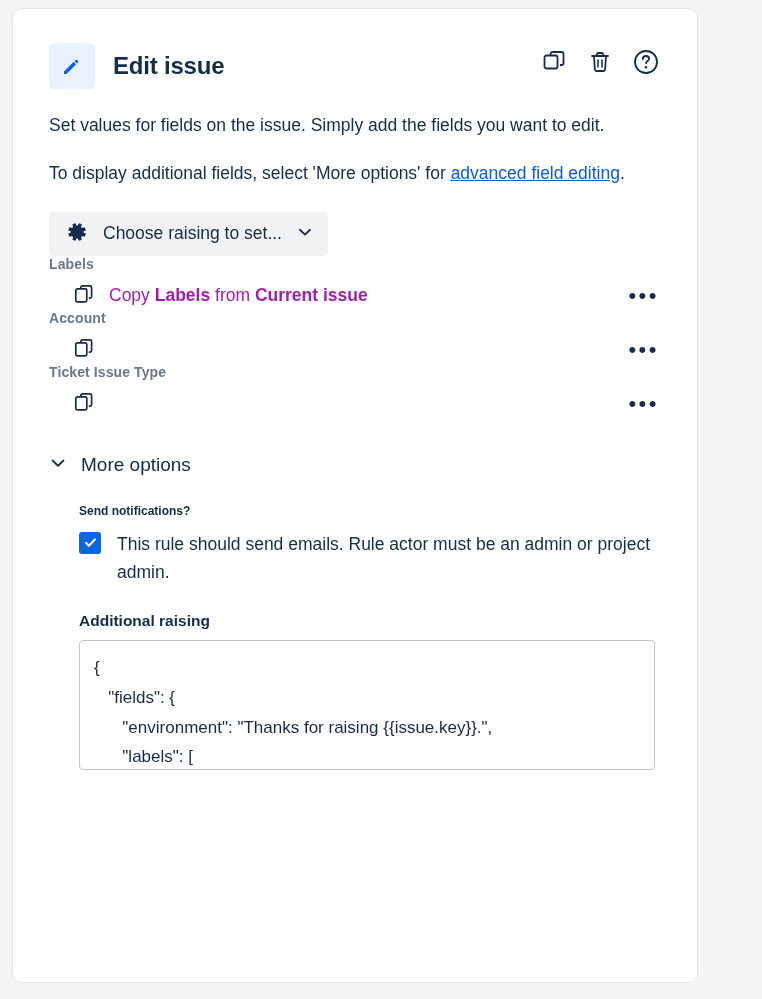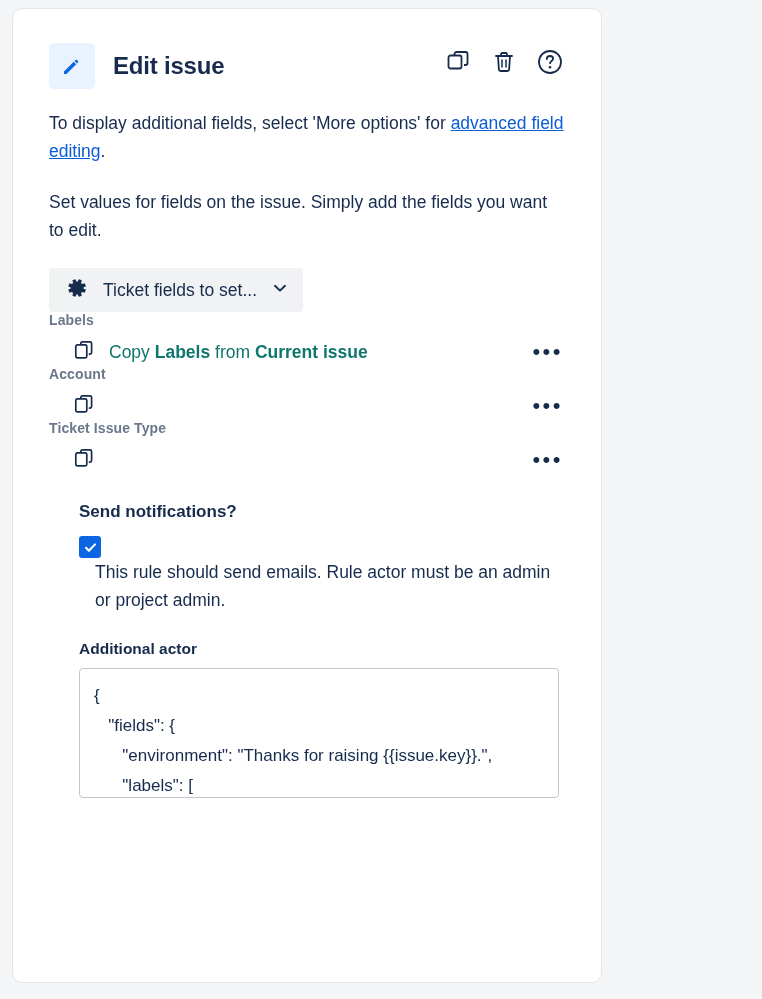--- a/index.html
+++ b/index.html
@@ -11,21 +11,21 @@
     height: 999px;
     background: #f4f5f7;
     font-family: "Liberation Sans", sans-serif;
     color: #172b4d;
     overflow: hidden;
   }
   .card {
     position: absolute;
     left: 12px;
     top: 8px;
-    width: 590px;
+    width: 686px;
     height: 975px;
     background: #ffffff;
     border: 1px solid #e4e6ea;
     border-radius: 10px;
     box-sizing: border-box;
     overflow: hidden;
   }
   .card-inner {
     padding: 34px 36px 0 36px;
   }
@@ -113,21 +113,21 @@
   .field-row {
     display: flex;
     align-items: center;
     margin-top: 10px;
     padding-left: 24px;
     position: relative;
     height: 28px;
   }
   .field-row-text {
     font-size: 17.5px;
-    color: #0f766e;
+    color: #a21caf;
     margin-left: 14px;
   }
   .field-row-text b {
     font-weight: bold;
   }
   .dots {
     position: absolute;
     right: 2px;
     top: 50%;
     transform: translateY(-50%);
@@ -148,29 +148,28 @@
     font-size: 19px;
     color: #172b4d;
     margin-left: 14px;
   }
   
   .expanded {
     margin-top: 28px;
     padding-left: 30px;
   }
   .sub-label {
-    font-size: 17px;
+    font-size: 12px;
     font-weight: bold;
     color: #172b4d;
   }
   .checkbox-row {
     display: flex;
     align-items: flex-start;
     margin-top: 12px;
-    flex-direction: column;
   }
   .checkbox {
     width: 22px;
     height: 22px;
     background: #0c66e4;
     border-radius: 3px;
     flex: 0 0 auto;
     margin-top: 2px;
     display: flex;
     align-items: center;
@@ -243,32 +242,32 @@
           <svg width="28" height="28" viewBox="0 0 28 28" fill="none">
             <circle cx="14" cy="14" r="11" stroke="#172b4d" stroke-width="1.8"></circle>
             <path d="M10.8 11c0-1.8 1.5-3 3.2-3s3.1 1.1 3.1 2.8c0 2.2-3 2.3-3 4.4" stroke="#172b4d" stroke-width="1.8" fill="none" stroke-linecap="round"></path>
             <circle cx="14" cy="19.3" r="1.25" fill="#172b4d"></circle>
           </svg>
         </div>
       </div>
     </div>
 
     
+    <div class="para">Set values for fields on the issue. Simply add the fields you want to edit.</div>
     <div class="para second"><span>To display additional fields, select 'More options' for </span><span class="link">advanced field editing</span><span>.</span></div>
-    <div class="para">Set values for fields on the issue. Simply add the fields you want to edit.</div>
 
     
     <div class="choose-btn">
       <span>
         <svg width="24" height="24" viewBox="0 0 24 24" fill="none">
           <path d="M12 8.4a3.6 3.6 0 1 0 0 7.2 3.6 3.6 0 0 0 0-7.2zm0 5.4a1.8 1.8 0 1 1 0-3.6 1.8 1.8 0 0 1 0 3.6z" fill="#172b4d"></path>
           <path d="M20.2 13.3l-1.6-.6a6.8 6.8 0 0 0 0-1.4l1.6-.6a.9.9 0 0 0 .5-1.2l-.7-1.6a.9.9 0 0 0-1.2-.45l-1.6.65a6.9 6.9 0 0 0-1.2-1.2l.65-1.6a.9.9 0 0 0-.45-1.2l-1.6-.7a.9.9 0 0 0-1.2.5l-.6 1.6a6.8 6.8 0 0 0-1.4 0l-.6-1.6a.9.9 0 0 0-1.2-.5l-1.6.7a.9.9 0 0 0-.45 1.2l.65 1.6a6.9 6.9 0 0 0-1.2 1.2l-1.6-.65a.9.9 0 0 0-1.2.45l-.7 1.6a.9.9 0 0 0 .5 1.2l1.6.6a6.8 6.8 0 0 0 0 1.4l-1.6.6a.9.9 0 0 0-.5 1.2l.7 1.6a.9.9 0 0 0 1.2.45l1.6-.65c.36.46.76.86 1.2 1.2l-.65 1.6a.9.9 0 0 0 .45 1.2l1.6.7a.9.9 0 0 0 1.2-.5l.6-1.6c.47.05.93.05 1.4 0l.6 1.6a.9.9 0 0 0 1.2.5l1.6-.7a.9.9 0 0 0 .45-1.2l-.65-1.6c.44-.34.84-.74 1.2-1.2l1.6.65a.9.9 0 0 0 1.2-.45l.7-1.6a.9.9 0 0 0-.5-1.2z" fill="#172b4d"></path>
         </svg>
       </span>
-      <span class="choose-label">Ticket fields to set...</span>
+      <span class="choose-label">Choose raising to set...</span>
       <span>
         <svg width="18" height="18" viewBox="0 0 18 18" fill="none">
           <path d="M4 6.8L9 11.6l5-4.8" stroke="#172b4d" stroke-width="1.9" fill="none" stroke-linecap="round" stroke-linejoin="round"></path>
         </svg>
       </span>
     </div>
 
     
     <div class="field-group">
       <div class="field-label">Labels</div>
@@ -306,34 +305,42 @@
           <svg width="22" height="22" viewBox="0 0 22 22" fill="none">
             <rect x="2.8" y="5.8" width="11" height="13" rx="1.6" stroke="#172b4d" stroke-width="1.7"></rect>
             <path d="M7.8 5.8V4.4c0-.9.7-1.6 1.6-1.6h7.6c.9 0 1.6.7 1.6 1.6v9.2c0 .9-.7 1.6-1.6 1.6h-1.2" stroke="#172b4d" stroke-width="1.7" fill="none"></path>
           </svg>
         </span>
         <span class="dots">•••</span>
       </div>
     </div>
 
     
+    <div class="more-options">
+      <span>
+        <svg width="18" height="18" viewBox="0 0 18 18" fill="none">
+          <path d="M3.6 6.6L9 11.8l5.4-5.2" stroke="#172b4d" stroke-width="2" fill="none" stroke-linecap="round" stroke-linejoin="round"></path>
+        </svg>
+      </span>
+      <span class="more-options-label">More options</span>
+    </div>
 
     
     <div class="expanded">
       <div class="sub-label">Send notifications?</div>
       <div class="checkbox-row">
         <span class="checkbox">
           <svg width="15" height="15" viewBox="0 0 15 15" fill="none">
             <path d="M3 7.8l2.9 3L12 4.4" stroke="#ffffff" stroke-width="2.1" fill="none" stroke-linecap="round" stroke-linejoin="round"></path>
           </svg>
         </span>
         <span class="checkbox-text">This rule should send emails. Rule actor must be an admin or project admin.</span>
       </div>
 
-      <div class="additional-label">Additional actor</div>
+      <div class="additional-label">Additional raising</div>
       <div class="code-box">
         <div class="code-line">{</div>
         <div class="code-line">   "fields": {</div>
         <div class="code-line">      "environment": "Thanks for raising {{issue.key}}.",</div>
         <div class="code-line">      "labels": [</div>
       </div>
     </div>
 
   </div>
 </div>

